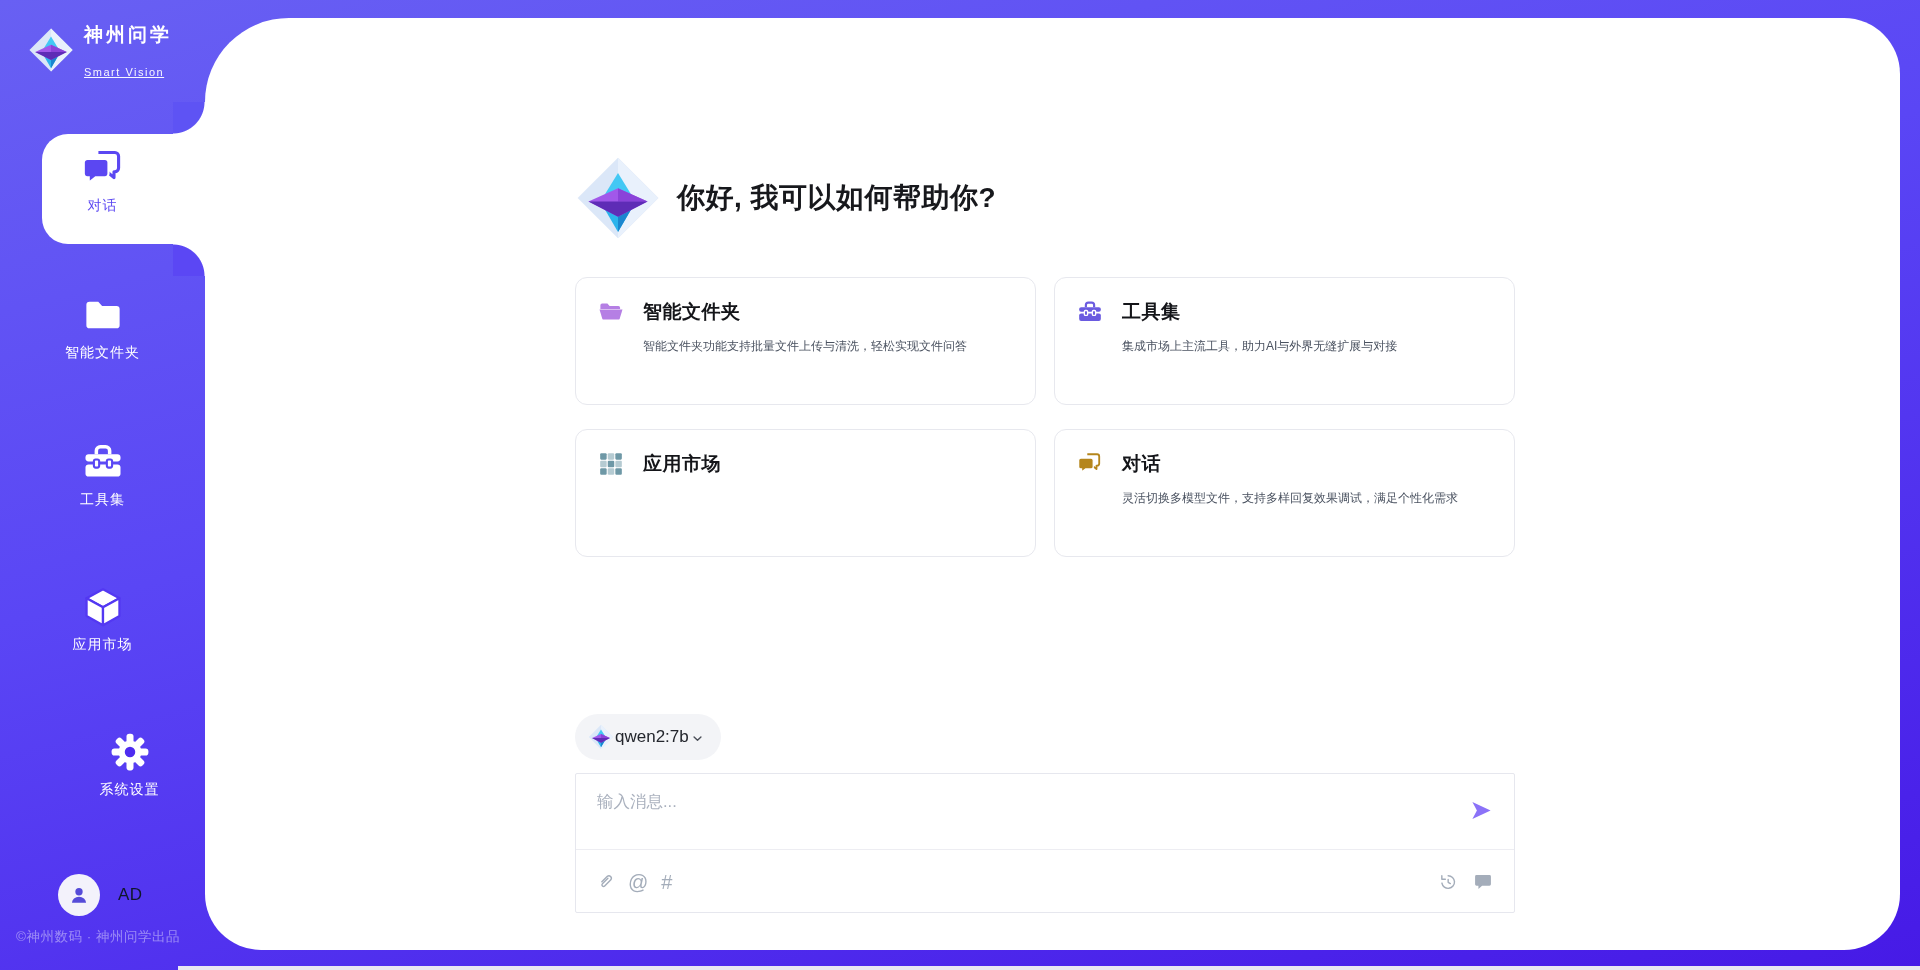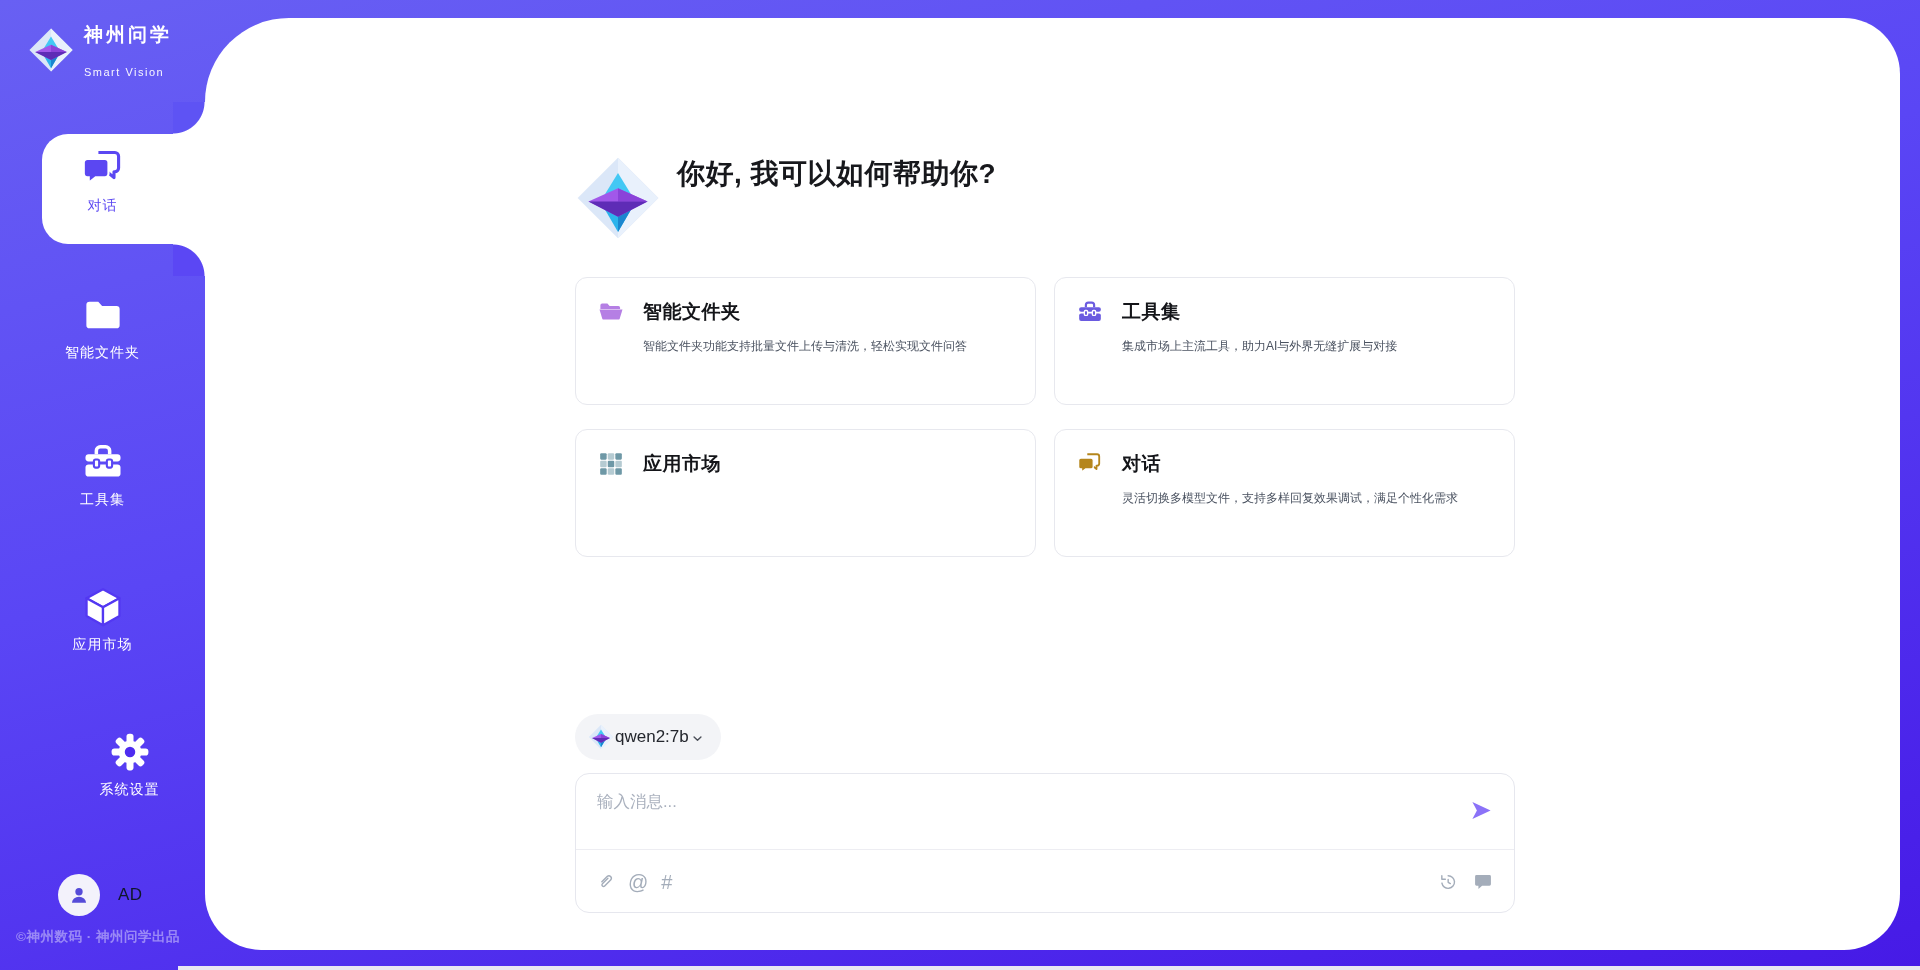--- a/index.html
+++ b/index.html
@@ -12,21 +12,21 @@
   .panel{position:absolute;left:205px;top:18px;right:20px;bottom:20px;background:#fff;
          border-radius:84px 56px 56px 56px;}
   .bottom-edge{position:absolute;left:178px;right:0;bottom:0;height:4px;background:#e9e7f2;}
 
   
   .sidebar{position:absolute;left:0;top:0;width:209px;height:970px;}
   .brand{position:absolute;left:28px;top:22px;display:flex;align-items:center;gap:10px;}
   .logo-diamond{display:block;}
   .brand .logo-diamond{width:46px;height:46px;}
   .brand-name{font-size:19px;font-weight:700;color:#fff;letter-spacing:3px;white-space:nowrap;}
-  .brand-sub{font-size:11px;color:rgba(255,255,255,.95);letter-spacing:1.5px;margin-top:18px;}
+  .brand-sub{font-size:11px;color:rgba(255,255,255,.95);letter-spacing:1.5px;margin-top:18px;text-decoration:underline;}
 
   .tab-bg{position:absolute;left:42px;top:134px;width:163px;height:110px;background:#fff;
           border-radius:26px 0 0 26px;}
   .fillet{position:absolute;left:173px;width:32px;height:32px;}
   .fillet.top{top:102px;background:radial-gradient(circle 32px at 0 0,#5e53f4 31px,#fff 32px);}
   .fillet.bottom{top:244px;background:radial-gradient(circle 32px at 0 100%,#5b47f4 31px,#fff 32px);}
 
   .nav-item{position:absolute;left:0;width:205px;display:flex;flex-direction:column;
             align-items:center;color:#fff;cursor:pointer;}
   .nav-item svg{width:42px;height:42px;}
@@ -35,44 +35,44 @@
   .n0 svg{width:44px;height:44px;}
   .n0 .nav-label{margin-top:6px;}
   .n1{top:294px;} .n2{top:441px;} .n3{top:586px;} .n4{top:731px;margin-left:27px;}
 
   .user{position:absolute;left:58px;top:874px;display:flex;align-items:center;gap:18px;cursor:pointer;}
   .avatar{width:42px;height:42px;border-radius:50%;background:#f3f2fb;display:flex;
           align-items:center;justify-content:center;}
   .avatar svg{width:26px;height:26px;}
   .user-name{color:#0f172a;font-size:17px;letter-spacing:.5px;}
   .copyright{position:absolute;left:16px;top:928px;color:rgba(255,255,255,.42);
-             font-size:13.5px;letter-spacing:.5px;white-space:nowrap;font-weight:bold;}
+             font-size:13.5px;letter-spacing:.5px;white-space:nowrap;}
 
   
   .content{position:absolute;left:370px;top:0;width:940px;}
-  .greeting{margin-top:137px;display:flex;gap:16px;}
+  .greeting{margin-top:137px;display:flex;align-items:center;gap:16px;}
   .greeting .logo-diamond{width:86px;height:86px;}
   .greeting-text{font-size:28px;font-weight:700;color:#17181c;letter-spacing:.5px;}
 
   .cards{margin-top:36px;display:grid;grid-template-columns:1fr 1fr;column-gap:18px;row-gap:24px;}
   .card{background:#fff;border:1px solid #e7e8ee;border-radius:12px;padding:21px 22px;
         box-sizing:border-box;height:128px;cursor:pointer;}
   .card-head{display:flex;align-items:center;gap:19px;}
   .card-icon{width:26px;height:26px;flex:0 0 26px;}
   .card-icon svg{width:26px;height:26px;display:block;}
   .card-title{font-size:19px;font-weight:700;color:#141519;letter-spacing:.5px;}
   .card-desc{margin:9px 0 0 45px;font-size:12px;color:#4a5260;line-height:25px;}
 
   .model-pill{margin-top:157px;display:inline-flex;align-items:center;gap:1px;background:#f3f4f7;
               border-radius:24px;padding:10px 16px 10px 13px;cursor:pointer;}
   .model-pill .logo-diamond{width:26px;height:26px;}
   .model-name{font-size:17px;color:#23262d;}
   .chevron svg{width:15px;height:15px;display:block;margin-top:2px;}
 
-  .composer{margin-top:13px;border:1px solid #e6e7ee;border-radius:14px;height:140px;
+  .composer{margin-top:13px;border:1px solid #e6e7ee;border-radius:2px;height:140px;
             box-sizing:border-box;position:relative;background:#fff;}
   .composer-input{position:absolute;left:19px;top:17px;right:62px;border:none;outline:none;
                   font-size:16.5px;color:#333;background:transparent;font-family:inherit;}
   .composer-input::placeholder{color:#aab1be;}
   .send-btn{position:absolute;right:21px;top:25px;width:23px;height:23px;cursor:pointer;color:#8b72f8;}
   .send-btn svg{width:23px;height:23px;display:block;}
   .composer-divider{position:absolute;left:0;right:0;top:75px;height:1px;background:#ededf2;}
   .composer-toolbar{position:absolute;left:19px;right:21px;top:76px;height:63px;display:flex;
                     align-items:center;color:#a4adba;}
   .tool-left{display:flex;align-items:center;gap:13px;}

